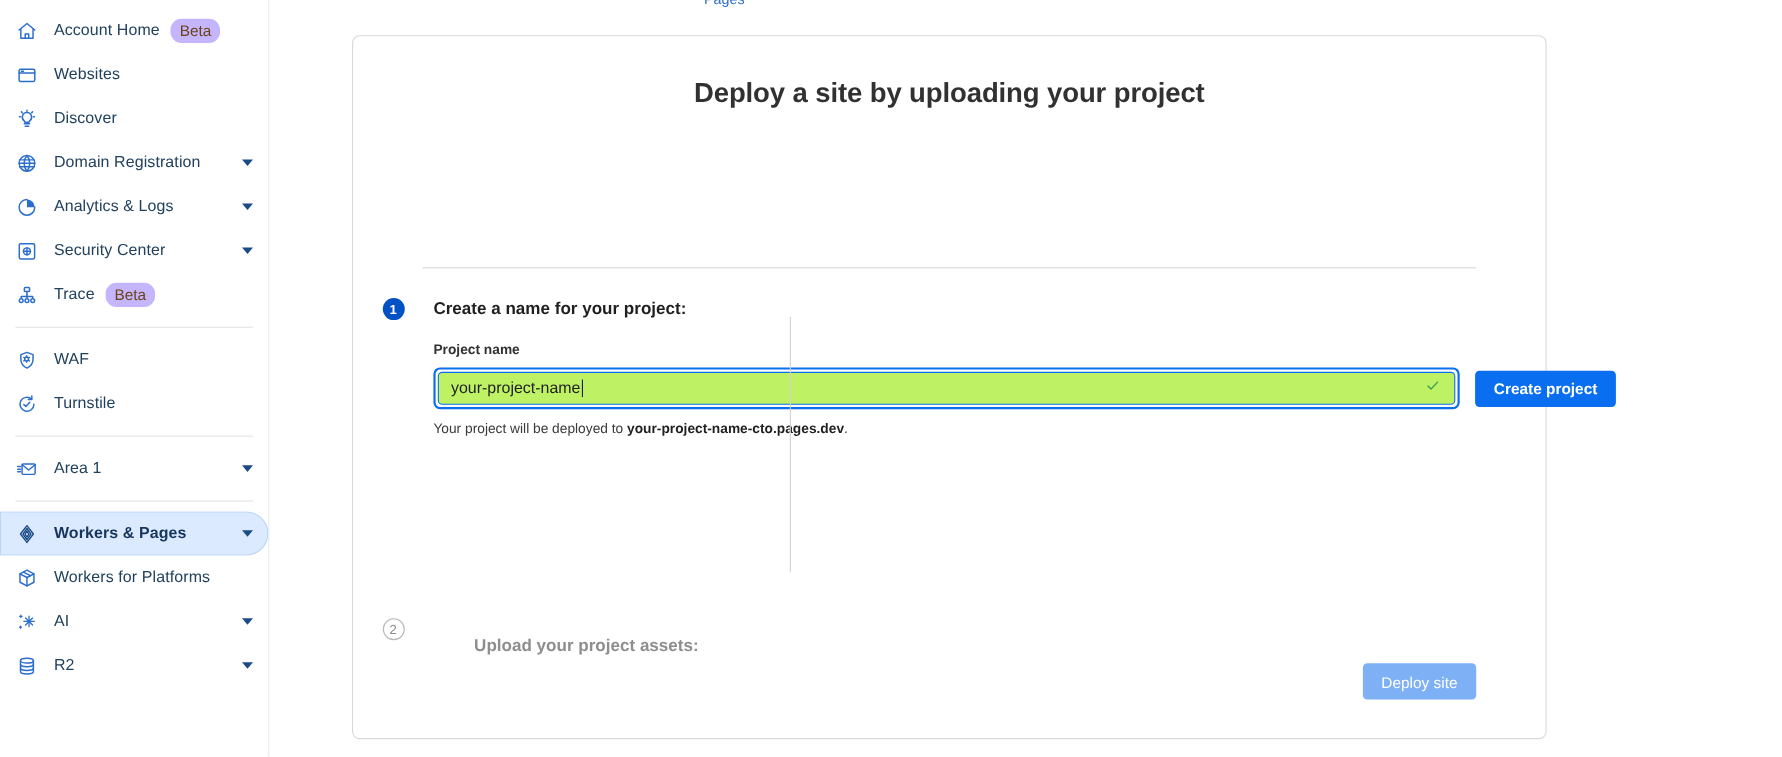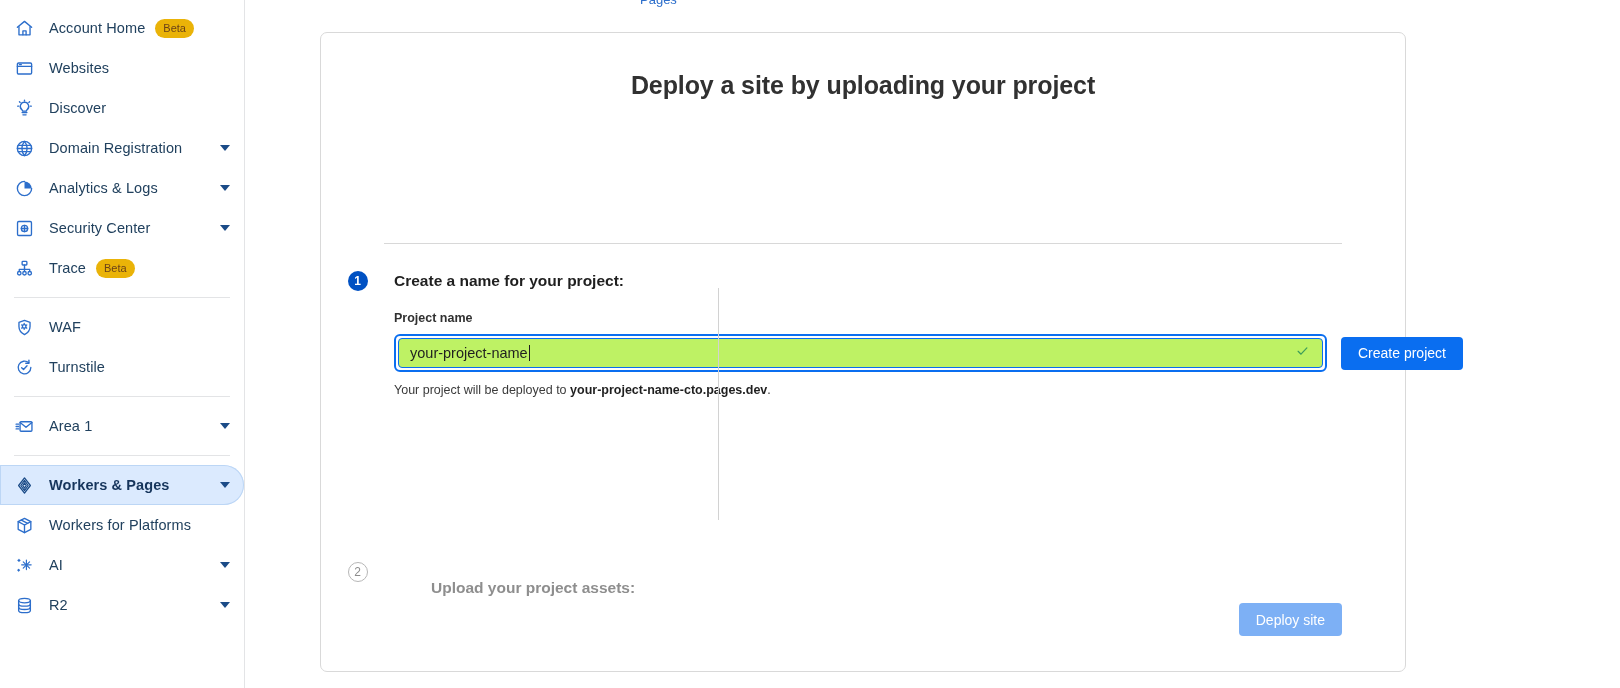--- a/index.html
+++ b/index.html
@@ -62,23 +62,23 @@
     letter-spacing: 0.1px;
   }
   .nav-item.active {
     background: #dbeafe;
     border-radius: 0 22px 22px 0;
     box-shadow: inset 0 0 0 1px #bcd6f5;
   }
   .nav-item.active .nav-label { font-weight: bold; color: #16355c; }
   .badge-beta {
     margin-left: 10px;
-    background: #eab308;
+    background: #c4b5fd;
     color: #6b4318;
-    font-size: 11px;
+    font-size: 14px;
     line-height: 1;
     padding: 4px 8px 4px 8px;
     border-radius: 10px;
     font-weight: normal;
     white-space: nowrap;
   }
   .caret {
     margin-left: auto;
     width: 0; height: 0;
     border-left: 5px solid transparent;
@@ -260,20 +260,21 @@
     border-radius: 4px;
     white-space: nowrap;
   }
   .btn-create {
     margin-left: 14px;
     background: #0a6ef0;
     color: #ffffff;
     font-size: 14px;
     height: 33px;
     padding: 0 17px;
+    font-weight: bold;
   }
   .helper {
     margin-top: 11px;
     font-size: 12.5px;
     color: #3a3a3a;
   }
   .helper b { font-weight: bold; color: #1f1f1f; }
 
   .step-2 { margin-top: 165px; }
   .step-2 .step-title { position: relative; top: 16px; margin-left: 37px; }

